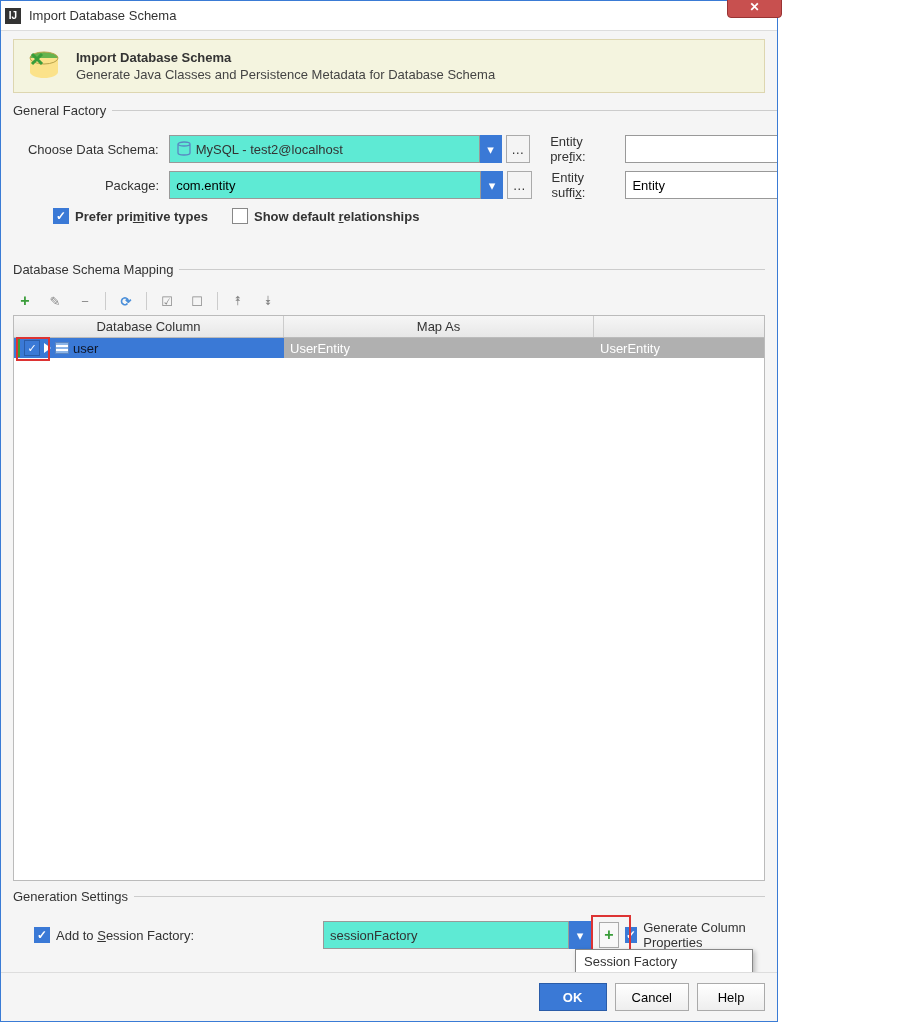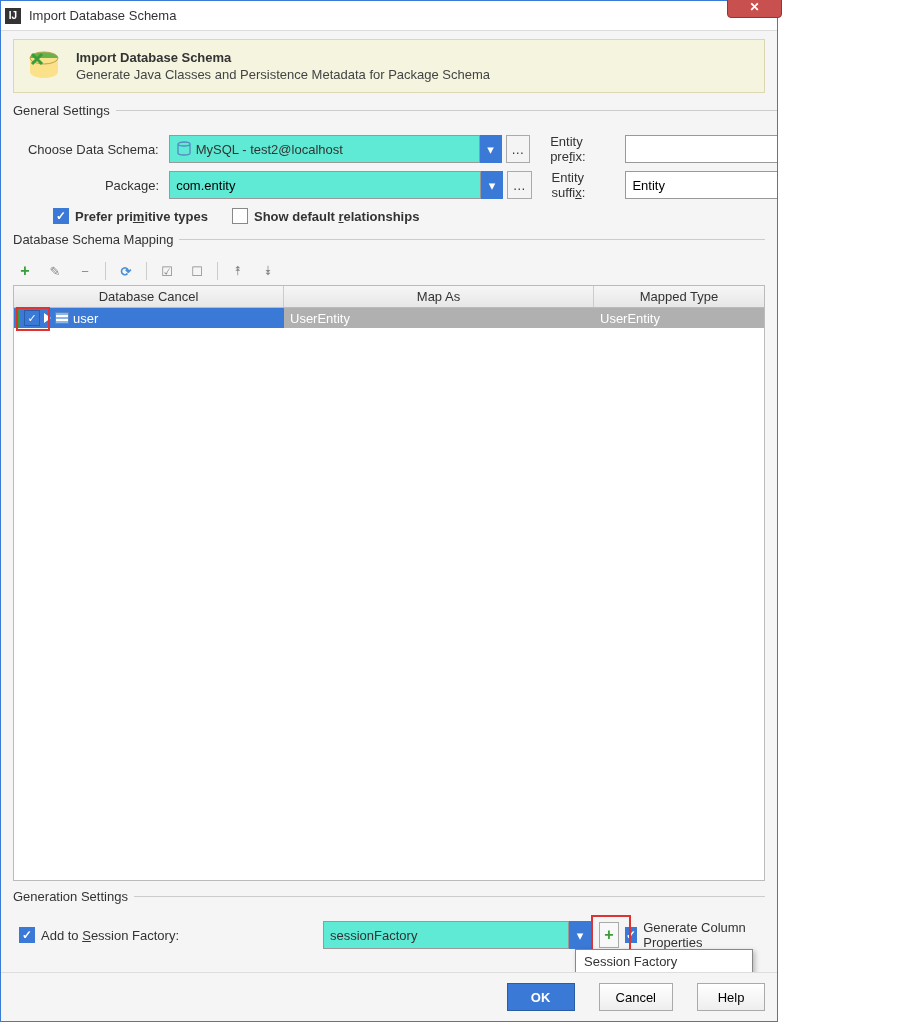--- a/index.html
+++ b/index.html
@@ -61,21 +61,21 @@
 
   .gen-row { display: flex; align-items: center; margin: 6px 0; }
   .gen-label-col { width: 310px; display: flex; align-items: center; }
   .gen-input-col { position: relative; width: 268px; }
   .gen-right { flex: 1; display: flex; align-items: center; padding-left: 8px; gap: 6px; }
   .plus-btn { width: 26px; height: 26px; border: 1px solid #aaa; background: #f8f8f8; display: inline-flex; align-items: center; justify-content: center; color: #3a9d3a; font-size: 16px; font-weight: bold; cursor: pointer; }
   .popup { position: absolute; left: 252px; top: 28px; width: 178px; background: #fff; border: 1px solid #888; box-shadow: 2px 2px 5px rgba(0,0,0,0.25); z-index: 5; }
   .popup-item { padding: 4px 8px; cursor: pointer; }
   .popup-item.sel { background: #3a79d6; color: #fff; }
 
-  .footer { padding: 10px 12px; display: flex; justify-content: flex-end; gap: 24px; border-top: 1px solid #ddd; background: #f5f5f5; }
+  .footer { padding: 10px 12px; display: flex; justify-content: flex-end; gap: 8px; border-top: 1px solid #ddd; background: #f5f5f5; }
   .btn { min-width: 68px; height: 28px; border: 1px solid #aaa; background: linear-gradient(#fff,#eee); padding: 0 16px; cursor: pointer; font: inherit; }
   .btn.primary { background: #3a79d6; border-color: #2a5ca8; color: #fff; font-weight: bold; }
 
   u { text-decoration: underline; }
 </style>
 </head>
 <body>
 
 <div class="window">
   <div class="titlebar">
@@ -90,26 +90,26 @@
       <div class="banner-icon">
         <svg width="40" height="40" viewBox="0 0 40 40">
           <ellipse cx="20" cy="12" rx="14" ry="6" fill="#66b34e"></ellipse>
           <path d="M6 12v14c0 3.3 6.3 6 14 6s14-2.7 14-6V12" fill="#fbe28a"></path>
           <ellipse cx="20" cy="12" rx="14" ry="6" fill="none" stroke="#b8a24a"></ellipse>
           <path d="M8 8 L18 18 M18 8 L8 18" stroke="#3a9d3a" stroke-width="3" fill="none"></path>
         </svg>
       </div>
       <div>
         <div class="banner-title">Import Database Schema</div>
-        <div class="banner-sub">Generate Java Classes and Persistence Metadata for Package Schema</div>
+        <div class="banner-sub">Generate Java Classes and Persistence Metadata for Database Schema</div>
       </div>
     </div>
 
     <fieldset>
-      <legend>General Settings</legend>
+      <legend>General Factory</legend>
 
       <div class="row">
         <div class="label"><span>Choose Data Schema:</span></div>
         <div class="combo" style="width:354px">
           <div class="selected">
             <svg width="16" height="16" viewBox="0 0 16 16">
                 <path d="M2 3c0-1 2.7-2 6-2s6 1 6 2-2.7 2-6 2-6-1-6-2zm0 0v9c0 1 2.7 2 6 2s6-1 6-2V3" fill="none" stroke="#5a86c2" stroke-width="1.3"></path>
               </svg>
             <span style="margin-left:4px">MySQL - test2@localhost</span>
           </div>
@@ -136,67 +136,66 @@
           <span class="chk-box checked"></span>
           <span>Prefer pri<u>m</u>itive types</span>
         </label>
         <label class="checkbox">
           <span class="chk-box"></span>
           <span>Show default <u>r</u>elationships</span>
         </label>
       </div>
     </fieldset>
 
-    <fieldset style="flex:1; display:flex; flex-direction:column; min-height:0;">
+    <fieldset style="flex:1; display:flex; flex-direction:column; min-height:0;margin-top:30px;">
       <legend>Database Schema Mapping</legend>
 
       <div class="toolbar">
         <span class="tb-btn green">+</span>
         <span class="tb-btn">✎</span>
         <span class="tb-btn">−</span>
         <span class="tb-sep"></span>
         <span class="tb-btn" style="color:#4b8fd9;font-weight:bold">⟳</span>
         <span class="tb-sep"></span>
         <span class="tb-btn">☑</span>
         <span class="tb-btn">☐</span>
         <span class="tb-sep"></span>
         <span class="tb-btn">⯭</span>
         <span class="tb-btn">⯯</span>
       </div>
 
       <div class="grid-wrap" style="position:relative">
         <div class="grid-header">
-          <div class="gh c1">Database Cancel</div>
+          <div class="gh c1">Database Column</div>
           <div class="gh c2">Map As</div>
-          <div class="gh c3">Mapped Type</div>
         </div>
         <div class="grid-body">
           <div class="grid-row">
             <div class="gc1">
               <span style="width:4px;height:18px;background:#3a9d3a;display:inline-block"></span>
               <span class="row-chk"></span>
               <span class="tri"></span>
               <span class="table-icon"></span>
-              <span style="color:#ffffff">user</span>
+              <span style="color:#0f172a">user</span>
             </div>
             <div class="gc2">UserEntity</div>
             <div class="gc3">UserEntity</div>
           </div>
         </div>
         <div class="red-box" style="left:2px; top:21px; width:34px; height:24px;"></div>
       </div>
 
     </fieldset>
 
     <fieldset style="position:relative">
       <legend>Generation Settings</legend>
 
       <div class="gen-row">
         <div class="gen-label-col">
-          <label class="checkbox" style="margin-left:6px">
+          <label class="checkbox" style="margin-left:21px">
             <span class="chk-box checked"></span>
             <span>Add to <u>S</u>ession Factory:</span>
           </label>
         </div>
         <div class="gen-input-col">
           <div class="combo" style="width:100%">
             <div class="selected">
                 <span>sessionFactory</span>
               </div>
             <div class="dd-btn">▾</div>

